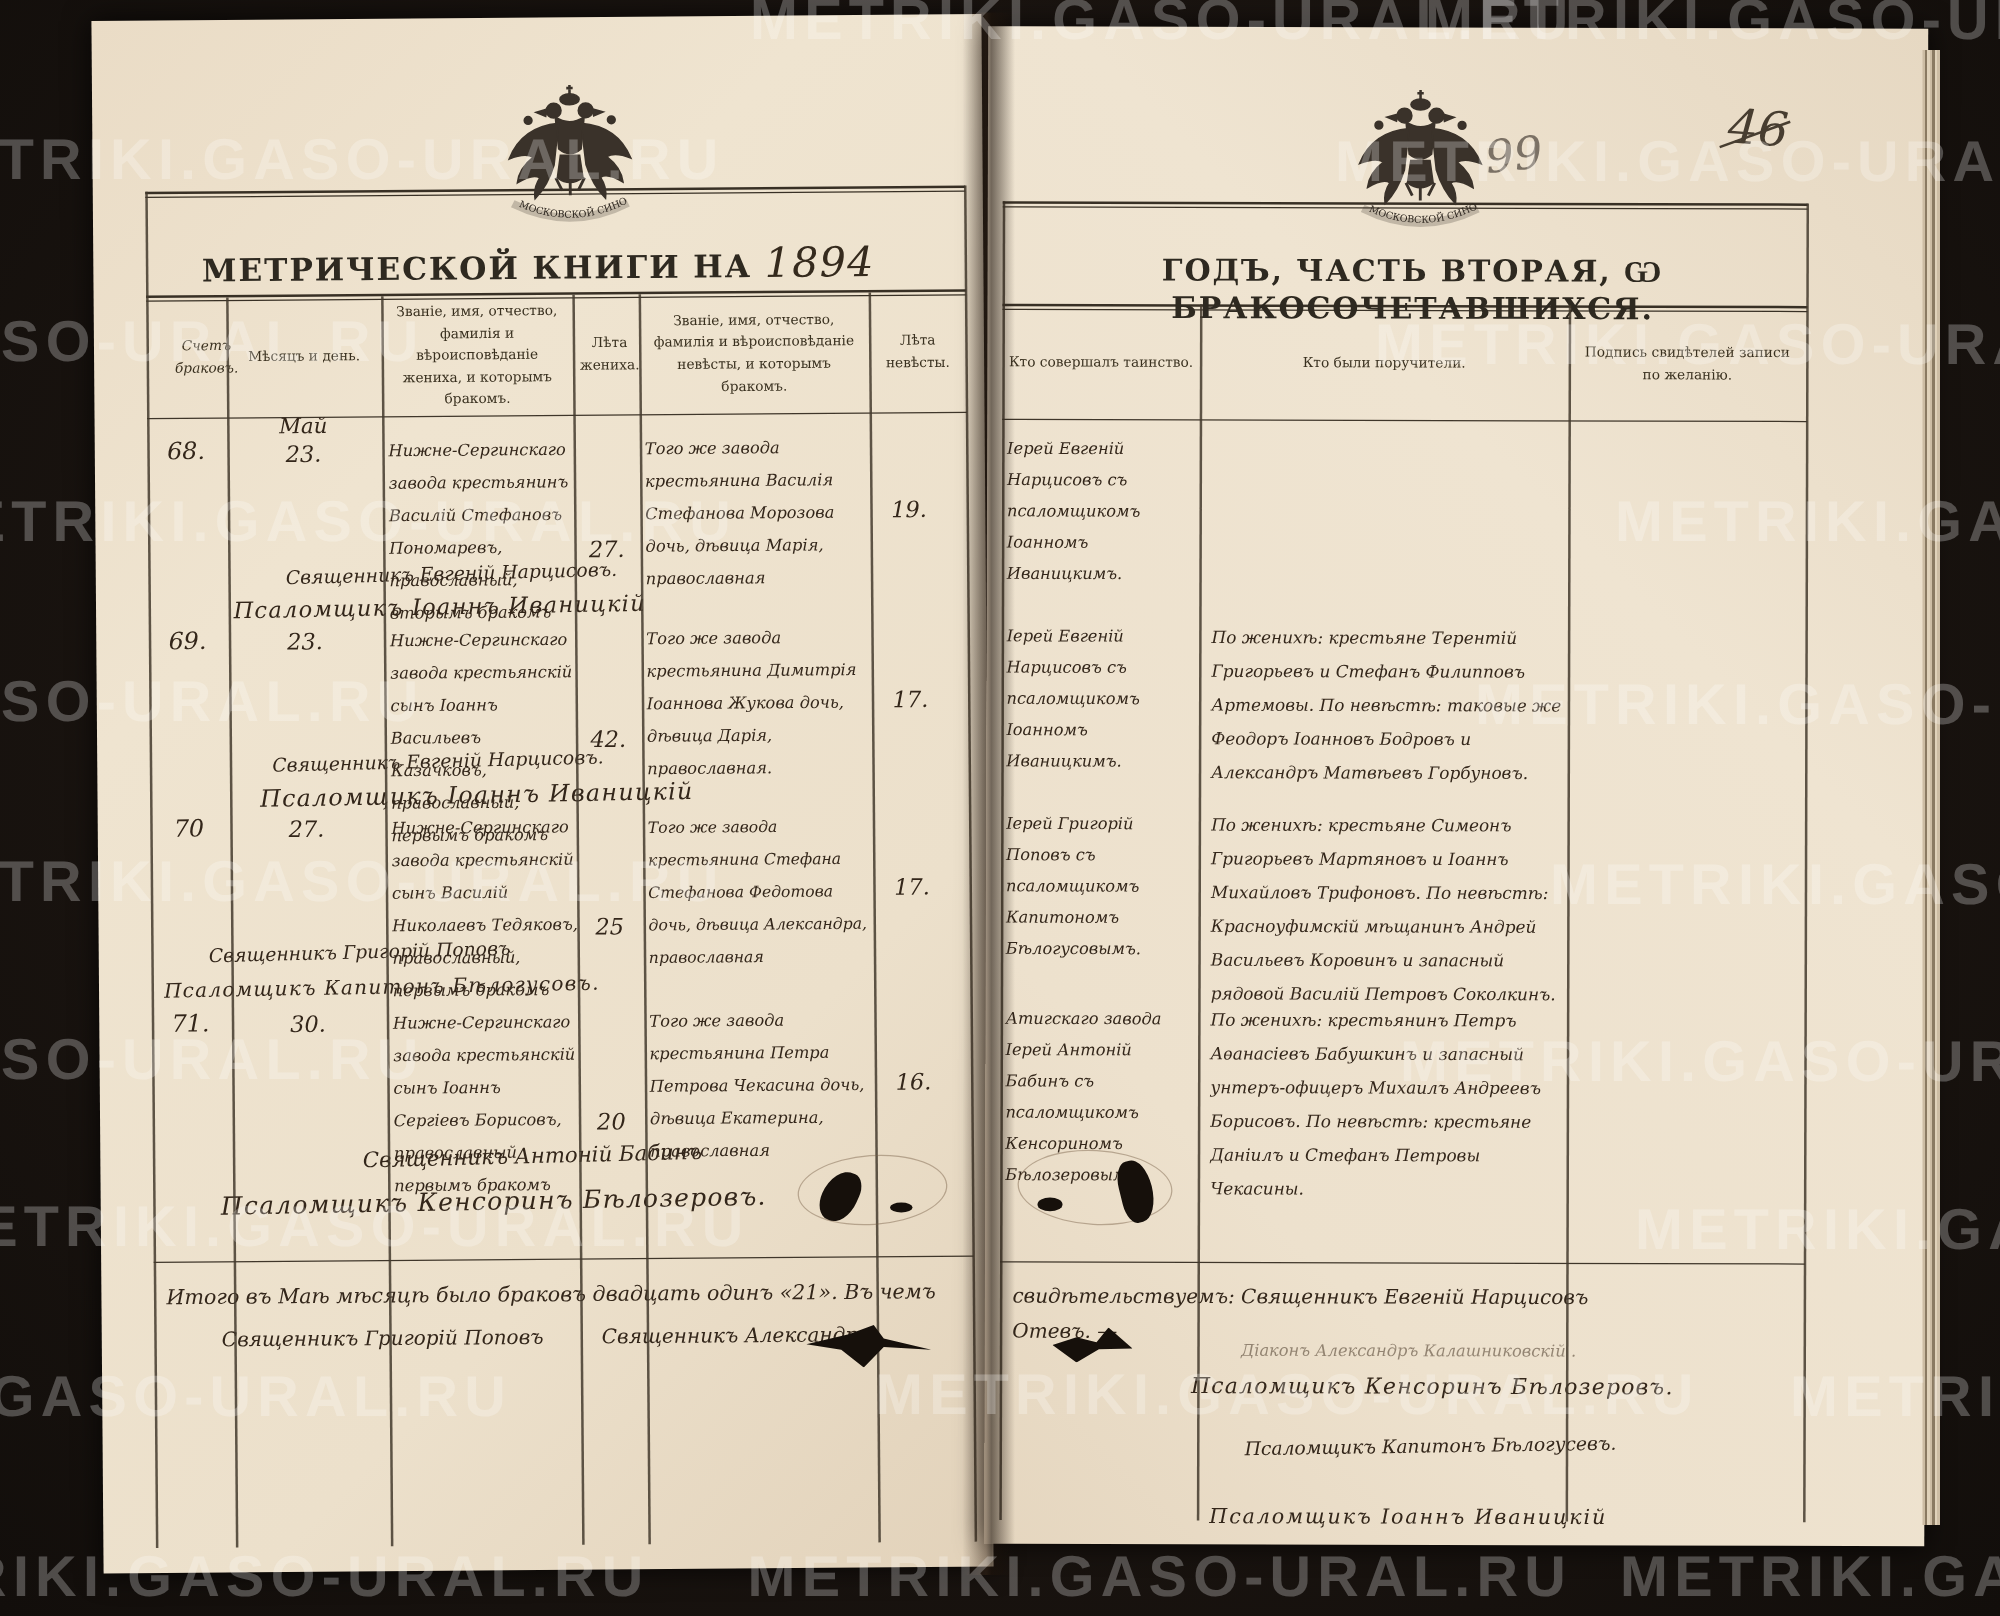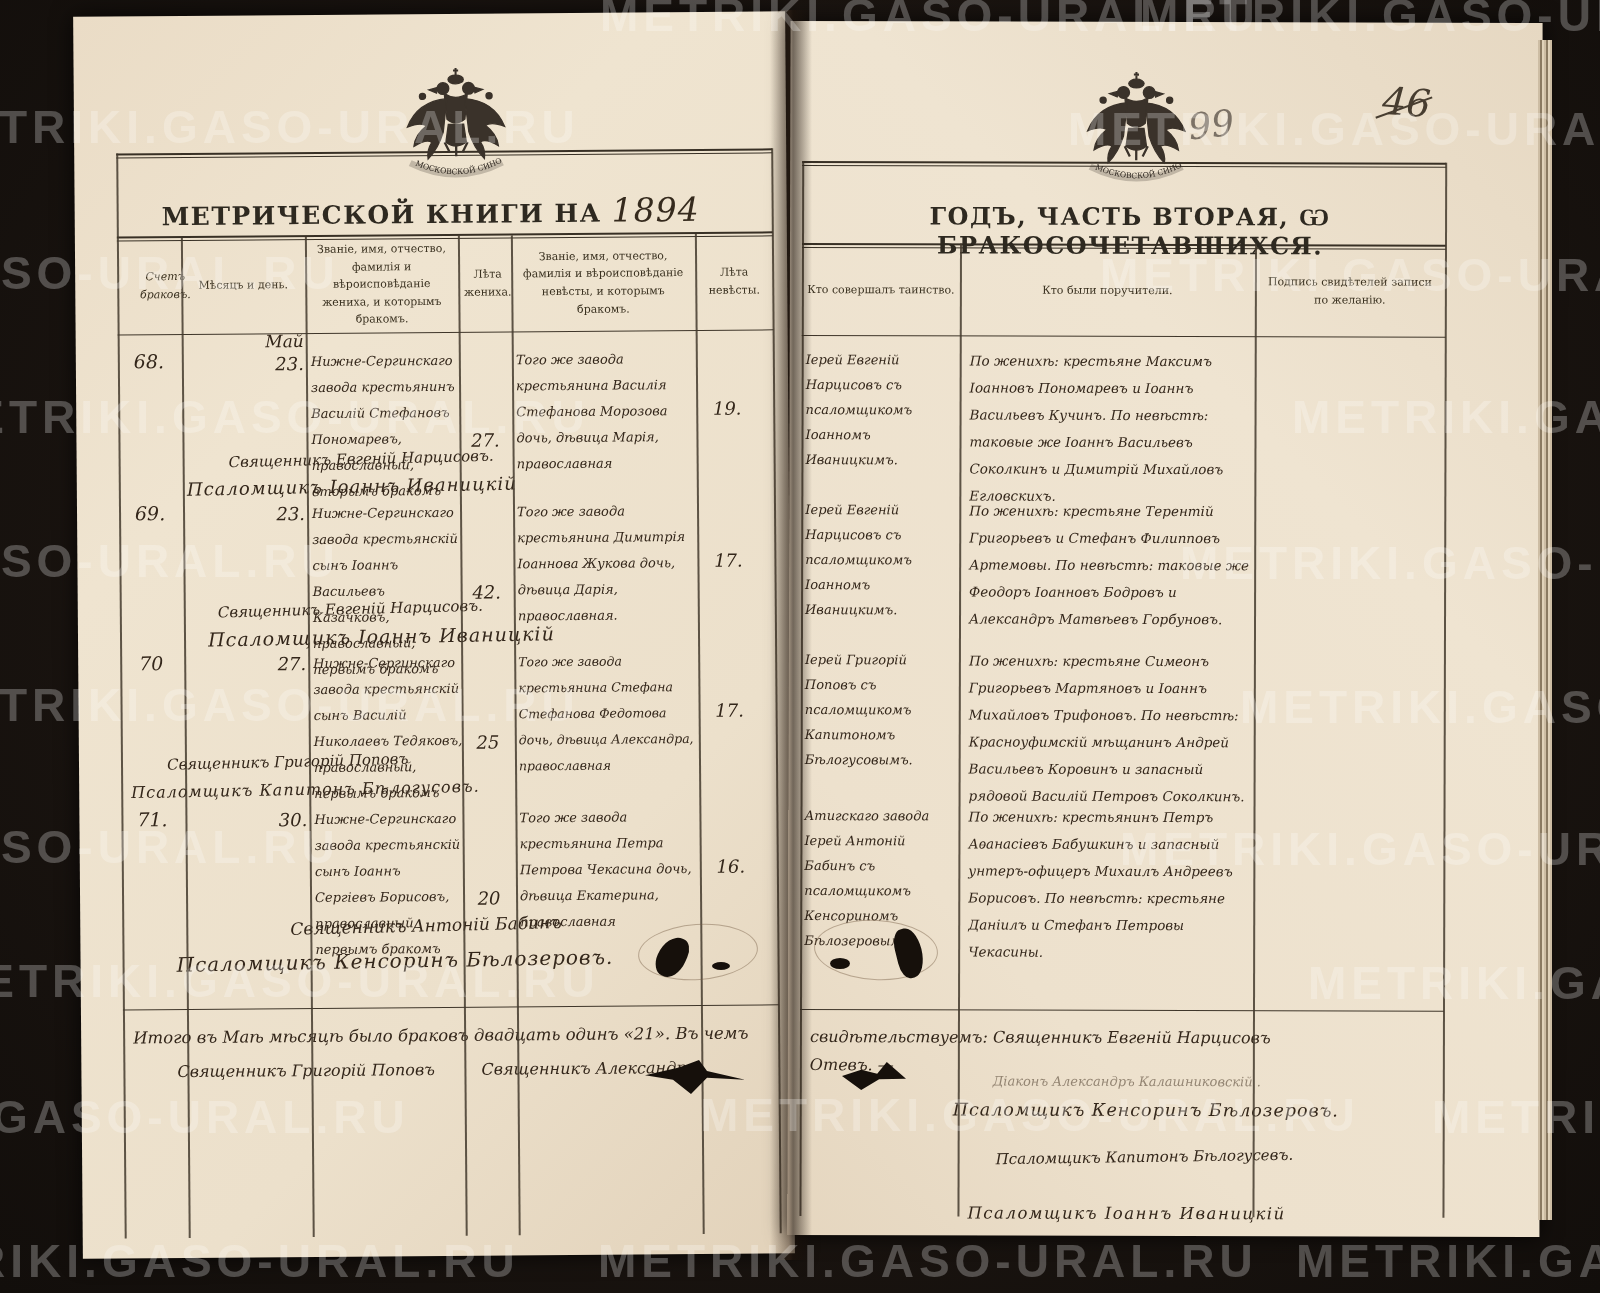--- a/index.html
+++ b/index.html
@@ -26,21 +26,21 @@
   #lp-title{top:178px;font-size:25px;}
   #rp-title{top:180px;font-size:24px;}
   .hand-year{font-style:italic;font-weight:normal;font-size:33px;letter-spacing:1px;color:#352a1d;font-family:"DejaVu Serif",serif;}
   .hcell{position:absolute;display:flex;align-items:center;justify-content:center;text-align:center;
     color:#39301f;font-size:11px;line-height:1.6;padding:2px 5px;box-sizing:border-box;}
   
   .hand{font-family:"DejaVu Serif",serif;font-style:italic;color:#33261a;}
   .c{position:absolute;}
   .lrec,.rrec{position:absolute;left:0;width:100%;}
   .num{left:44px;width:58px;text-align:center;font-size:19px;top:4px;}
-  .mday{left:106px;width:122px;text-align:right;top:-14px;}
+  .mday{left:106px;width:122px;text-align:center;top:-14px;}
   .mday .month{display:block;font-size:17px;}
   .mday .day{display:block;font-size:18px;margin-top:2px;}
   .groom{left:235px;width:150px;top:4px;font-size:13px;line-height:26px;}
   .gage{left:384px;width:50px;text-align:center;top:86px;font-size:18px;}
   .bride{left:440px;width:178px;top:4px;font-size:13px;line-height:26px;}
   .bage{left:620px;width:62px;text-align:center;top:56px;font-size:18px;}
   .sigp{left:152px;width:430px;font-size:15px;white-space:nowrap;transform:rotate(-1deg);}
   .sigs{left:110px;width:520px;font-size:18px;white-space:nowrap;transform:rotate(-0.6deg);letter-spacing:1px;}
   .offi{left:16px;width:150px;top:4px;font-size:13px;line-height:25px;}
   .witn{left:180px;width:290px;top:4px;font-size:13.5px;line-height:27px;}
@@ -213,21 +213,20 @@
     <div class="srule" style="left:12px;top:988px;width:644px;"></div>
 
     <div class="ptitle" id="rp-title" style="width:680px;">ГОДЪ, ЧАСТЬ ВТОРАЯ, Ѡ БРАКОСОЧЕТАВШИХСЯ.</div>
 
     <div class="hcell" style="left:12px;top:226px;width:158px;height:86px;">Кто совершалъ таинство.</div>
     <div class="hcell" style="left:170px;top:226px;width:295px;height:86px;">Кто были поручители.</div>
     <div class="hcell" style="left:465px;top:226px;width:190px;height:86px;">Подпись свидѣтелей записи по желанію.</div>
 
     <div class="rrec" style="top:322px;height:150px;">
       <div class="c offi hand">Іерей Евгеній Нарцисовъ съ псаломщикомъ Іоанномъ Иваницкимъ.</div>
-      <div class="c witn hand">По женихѣ: крестьяне Максимъ Іоанновъ Пономаревъ и Іоаннъ Васильевъ Кучинъ. По невѣстѣ: таковые же Іоаннъ Васильевъ Соколкинъ и Димитрій Михайловъ Егловскихъ.</div>
     </div>
     <div class="rrec" style="top:472px;height:150px;">
       <div class="c offi hand">Іерей Евгеній Нарцисовъ съ псаломщикомъ Іоанномъ Иваницкимъ.</div>
       <div class="c witn hand">По женихѣ: крестьяне Терентій Григорьевъ и Стефанъ Филипповъ Артемовы. По невѣстѣ: таковые же Феодоръ Іоанновъ Бодровъ и Александръ Матвѣевъ Горбуновъ.</div>
     </div>
     <div class="rrec" style="top:622px;height:156px;">
       <div class="c offi hand">Іерей Григорій Поповъ съ псаломщикомъ Капитономъ Бѣлогусовымъ.</div>
       <div class="c witn hand">По женихѣ: крестьяне Симеонъ Григорьевъ Мартяновъ и Іоаннъ Михайловъ Трифоновъ. По невѣстѣ: Красноуфимскій мѣщанинъ Андрей Васильевъ Коровинъ и запасный рядовой Василій Петровъ Соколкинъ.</div>
     </div>
     <div class="rrec" style="top:778px;height:200px;">

